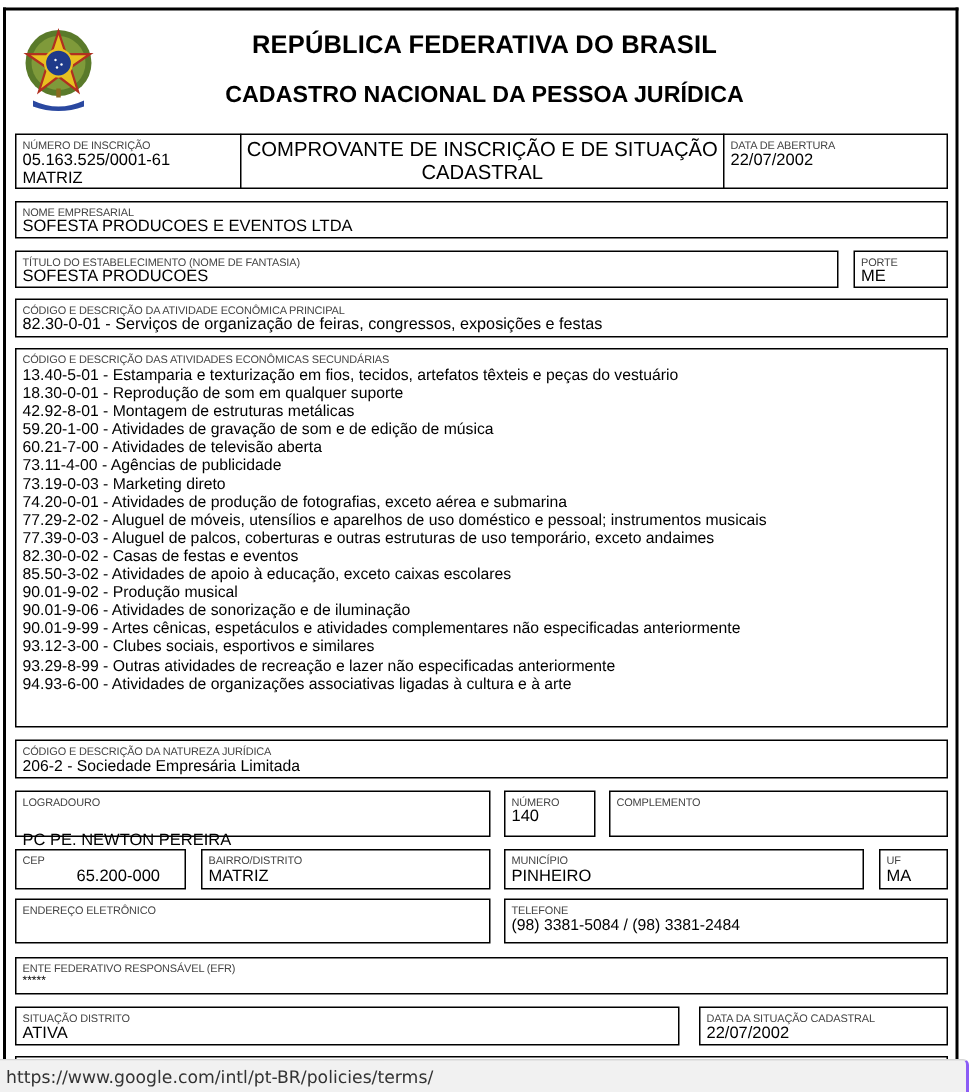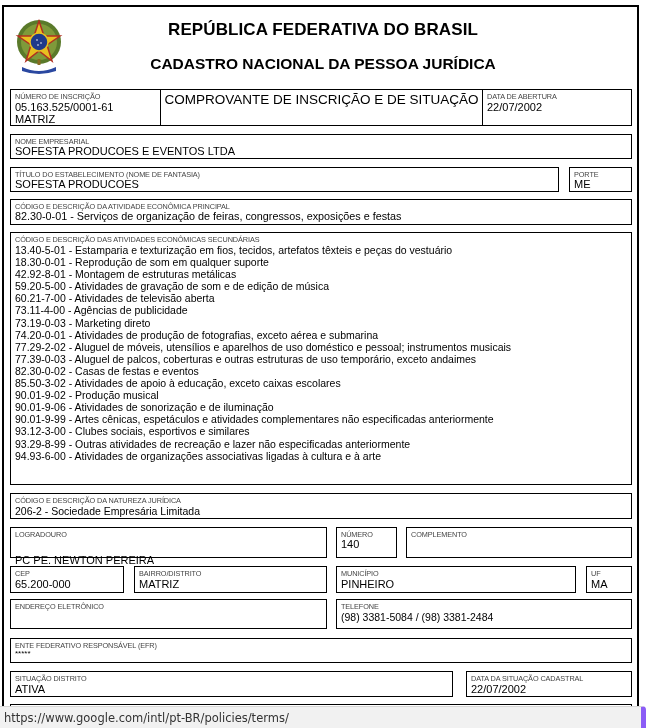--- a/index.html
+++ b/index.html
@@ -31,21 +31,21 @@
     position:absolute; left:4px; font-size:11px; font-weight:normal; white-space:nowrap;
   }
   .val.reg { font-weight:normal; }
   .comprovante {
     position:absolute; left:0; right:0; top:2px; text-align:center; font-size:13.5px; line-height:15px;
   }
   .list { position:absolute; left:4px; top:11px; font-size:10.5px; line-height:12.1px; }
   .list div { white-space:nowrap; }
   .statusbar {
     position:absolute; left:0; top:706px; width:646px; height:22px;
-    background:#f1f1f1; border-top:1px solid #d6d6d6; border-right:5px solid #8b5cf6;
+    background:#f1f1f1; border-top:1px solid #d6d6d6; border-right:2px solid #8b5cf6;
     border-top-right-radius:4px;
     font-family:"DejaVu Sans", sans-serif; font-size:11.5px; color:#333;
     line-height:22px; padding-left:4px; box-sizing:border-box;
   }
 </style>
 </head>
 <body>
 
 <div class="frame"></div>
 
@@ -65,20 +65,21 @@
 <div class="title2">CADASTRO NACIONAL DA PESSOA JURÍDICA</div>
 
 <div class="box" style="left:10px;top:89px;width:151px;height:37px;">
   <div class="lbl">NÚMERO DE INSCRIÇÃO</div>
   <div class="val" style="top:11px;">05.163.525/0001-61</div>
   <div class="val" style="top:23px;">MATRIZ</div>
 </div>
 <div class="box" style="left:160px;top:89px;width:323px;height:37px;">
   <div class="comprovante">
     <div>COMPROVANTE DE INSCRIÇÃO E DE SITUAÇÃO</div>
+    <div>CADASTRAL</div>
   </div>
 </div>
 <div class="box" style="left:482px;top:89px;width:150px;height:37px;">
   <div class="lbl">DATA DE ABERTURA</div>
   <div class="val" style="top:11px;">22/07/2002</div>
 </div>
 
 <div class="box" style="left:10px;top:134px;width:622px;height:25px;">
   <div class="lbl">NOME EMPRESARIAL</div>
   <div class="val" style="top:10px;">SOFESTA PRODUCOES E EVENTOS LTDA</div>
@@ -97,21 +98,21 @@
   <div class="lbl">CÓDIGO E DESCRIÇÃO DA ATIVIDADE ECONÔMICA PRINCIPAL</div>
   <div class="val reg" style="top:10px;font-size:10.8px;">82.30-0-01 - Serviços de organização de feiras, congressos, exposições e festas</div>
 </div>
 
 <div class="box" style="left:10px;top:232px;width:622px;height:253px;padding-left:44px;">
   <div class="lbl">CÓDIGO E DESCRIÇÃO DAS ATIVIDADES ECONÔMICAS SECUNDÁRIAS</div>
   <div class="list">
     <div>13.40-5-01 - Estamparia e texturização em fios, tecidos, artefatos têxteis e peças do vestuário</div>
     <div>18.30-0-01 - Reprodução de som em qualquer suporte</div>
     <div>42.92-8-01 - Montagem de estruturas metálicas</div>
-    <div>59.20-5-00 - Atividades de gravação de som e de edição de música</div>
+    <div>59.20-1-00 - Atividades de gravação de som e de edição de música</div>
     <div>60.21-7-00 - Atividades de televisão aberta</div>
     <div>73.11-4-00 - Agências de publicidade</div>
     <div>73.19-0-03 - Marketing direto</div>
     <div>74.20-0-01 - Atividades de produção de fotografias, exceto aérea e submarina</div>
     <div>77.29-2-02 - Aluguel de móveis, utensílios e aparelhos de uso doméstico e pessoal; instrumentos musicais</div>
     <div>77.39-0-03 - Aluguel de palcos, coberturas e outras estruturas de uso temporário, exceto andaimes</div>
     <div>82.30-0-02 - Casas de festas e eventos</div>
     <div>85.50-3-02 - Atividades de apoio à educação, exceto caixas escolares</div>
     <div>90.01-9-02 - Produção musical</div>
     <div>90.01-9-06 - Atividades de sonorização e de iluminação</div>
@@ -135,21 +136,21 @@
   <div class="lbl">NÚMERO</div>
   <div class="val" style="top:10px;">140</div>
 </div>
 <div class="box" style="left:406px;top:527px;width:226px;height:31px;">
   <div class="lbl">COMPLEMENTO</div>
   <div class="val" style="top:10px;"></div>
 </div>
 
 <div class="box" style="left:10px;top:566px;width:114px;height:27px;">
   <div class="lbl">CEP</div>
-  <div class="val" style="top:11px;">65.200-000</div>
+  <div class="val" style="top:11px;margin-left:36px;">65.200-000</div>
 </div>
 <div class="box" style="left:134px;top:566px;width:193px;height:27px;">
   <div class="lbl">BAIRRO/DISTRITO</div>
   <div class="val" style="top:11px;">MATRIZ</div>
 </div>
 <div class="box" style="left:336px;top:566px;width:240px;height:27px;">
   <div class="lbl">MUNICÍPIO</div>
   <div class="val" style="top:11px;">PINHEIRO</div>
 </div>
 <div class="box" style="left:586px;top:566px;width:46px;height:27px;">

